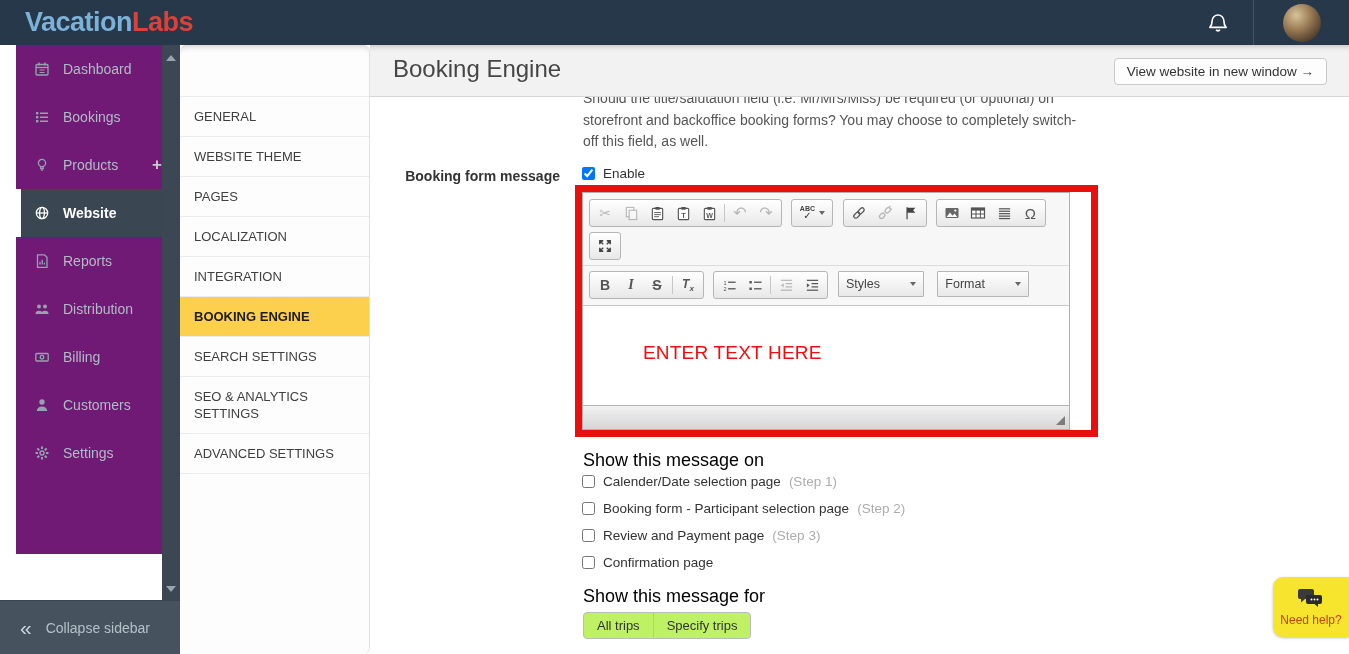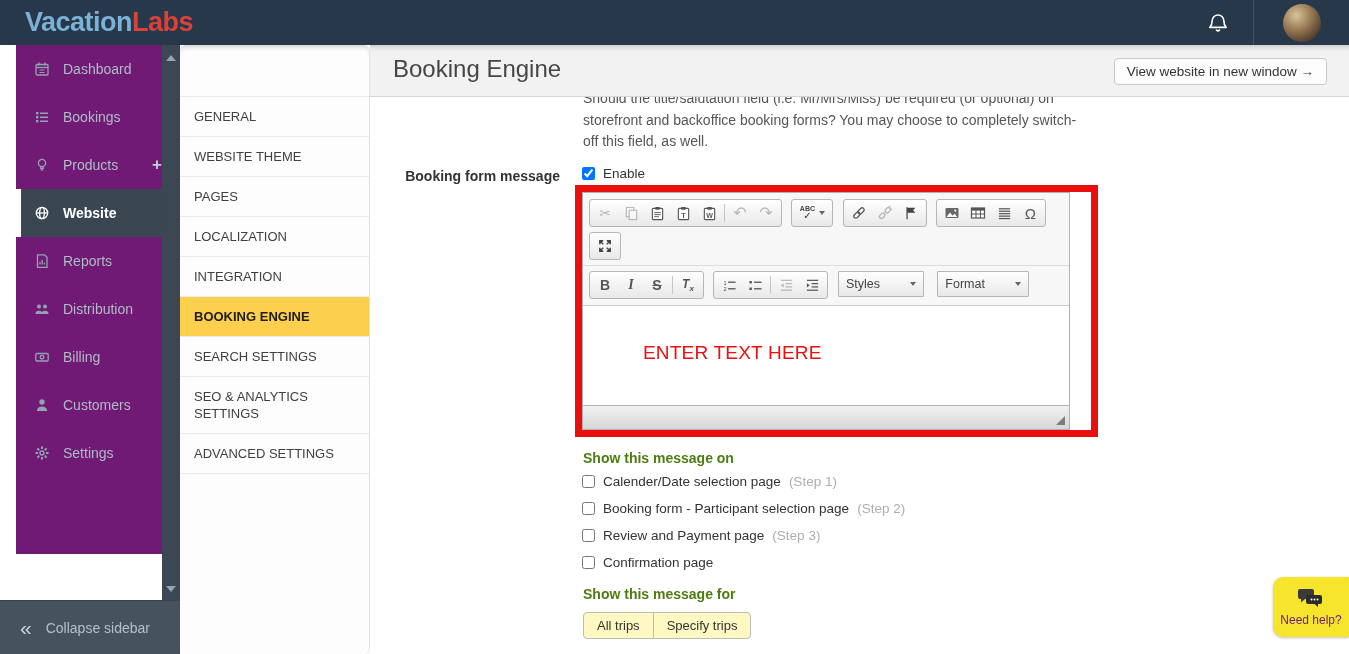--- a/index.html
+++ b/index.html
@@ -91,33 +91,33 @@
                border:1px solid #b6b6b6; border-radius:1px; background:linear-gradient(#fff,#e8e8e8);
                padding:0 7px; font-size:12.5px; color:#444; vertical-align:top; margin:0 9px 5px 0; cursor:pointer; }
   .w-styles { width:86px; } .w-format { width:92px;align-items:center; }
 
   .ck-content { flex:1; position:relative; background:#fff; }
   .editor-text { position:absolute; left:60px; top:36px; color:#f10d0d; font-size:19px; letter-spacing:.2px; }
   .ck-status { height:24px; background:linear-gradient(#f2f2f2,#d6d6d6); border-top:1px solid #b3b3b3; position:relative; }
   .resize-handle { position:absolute; right:4px; bottom:4px; width:0; height:0;
                    border-left:9px solid transparent; border-bottom:9px solid #7c7c7c; cursor:nwse-resize; }
 
-  .sec-heading { position:absolute; font-size:14px; font-weight:bold; color:#4d7c0f; }
+  .sec-heading { position:absolute; font-size:18px; font-weight:normal; color:#000000; }
   .optlist { position:absolute; left:212px; top:377px; display:flex; flex-direction:column; gap:12px; }
 
   .seg { position:absolute; left:213px; top:515px; display:inline-flex; }
-  .seg button { height:27px; padding:0 13px; font-size:13px; color:#333; background:#fef9c3;
+  .seg button { height:27px; padding:0 13px; font-size:13px; color:#333; background:#bef264;
                 border:1px solid #bcbcbc; cursor:pointer; font-family:"Liberation Sans", sans-serif; }
   .seg button:first-child { border-radius:4px 0 0 4px; }
   .seg button:last-child { border-radius:0 4px 4px 0; margin-left:-1px; }
 
   .help-badge { position:absolute; right:0; top:577px; width:76px; height:60px; background:#f7e42d;
                 border-radius:10px 0 0 10px; display:flex; flex-direction:column; align-items:center;
                 justify-content:center; z-index:40; box-shadow:0 1px 3px rgba(0,0,0,.25); cursor:pointer; }
-  .help-label { font-size:12px; color:#701a75; margin-top:4px; }
+  .help-label { font-size:12px; color:#c2410c; margin-top:4px; }
 
   svg { display:block; }
 </style>
 </head>
 <body>
 
 <div class="topbar">
   <div class="brand">
     <span class="p1">Vacation</span><span class="p2">Labs</span>
   </div>

